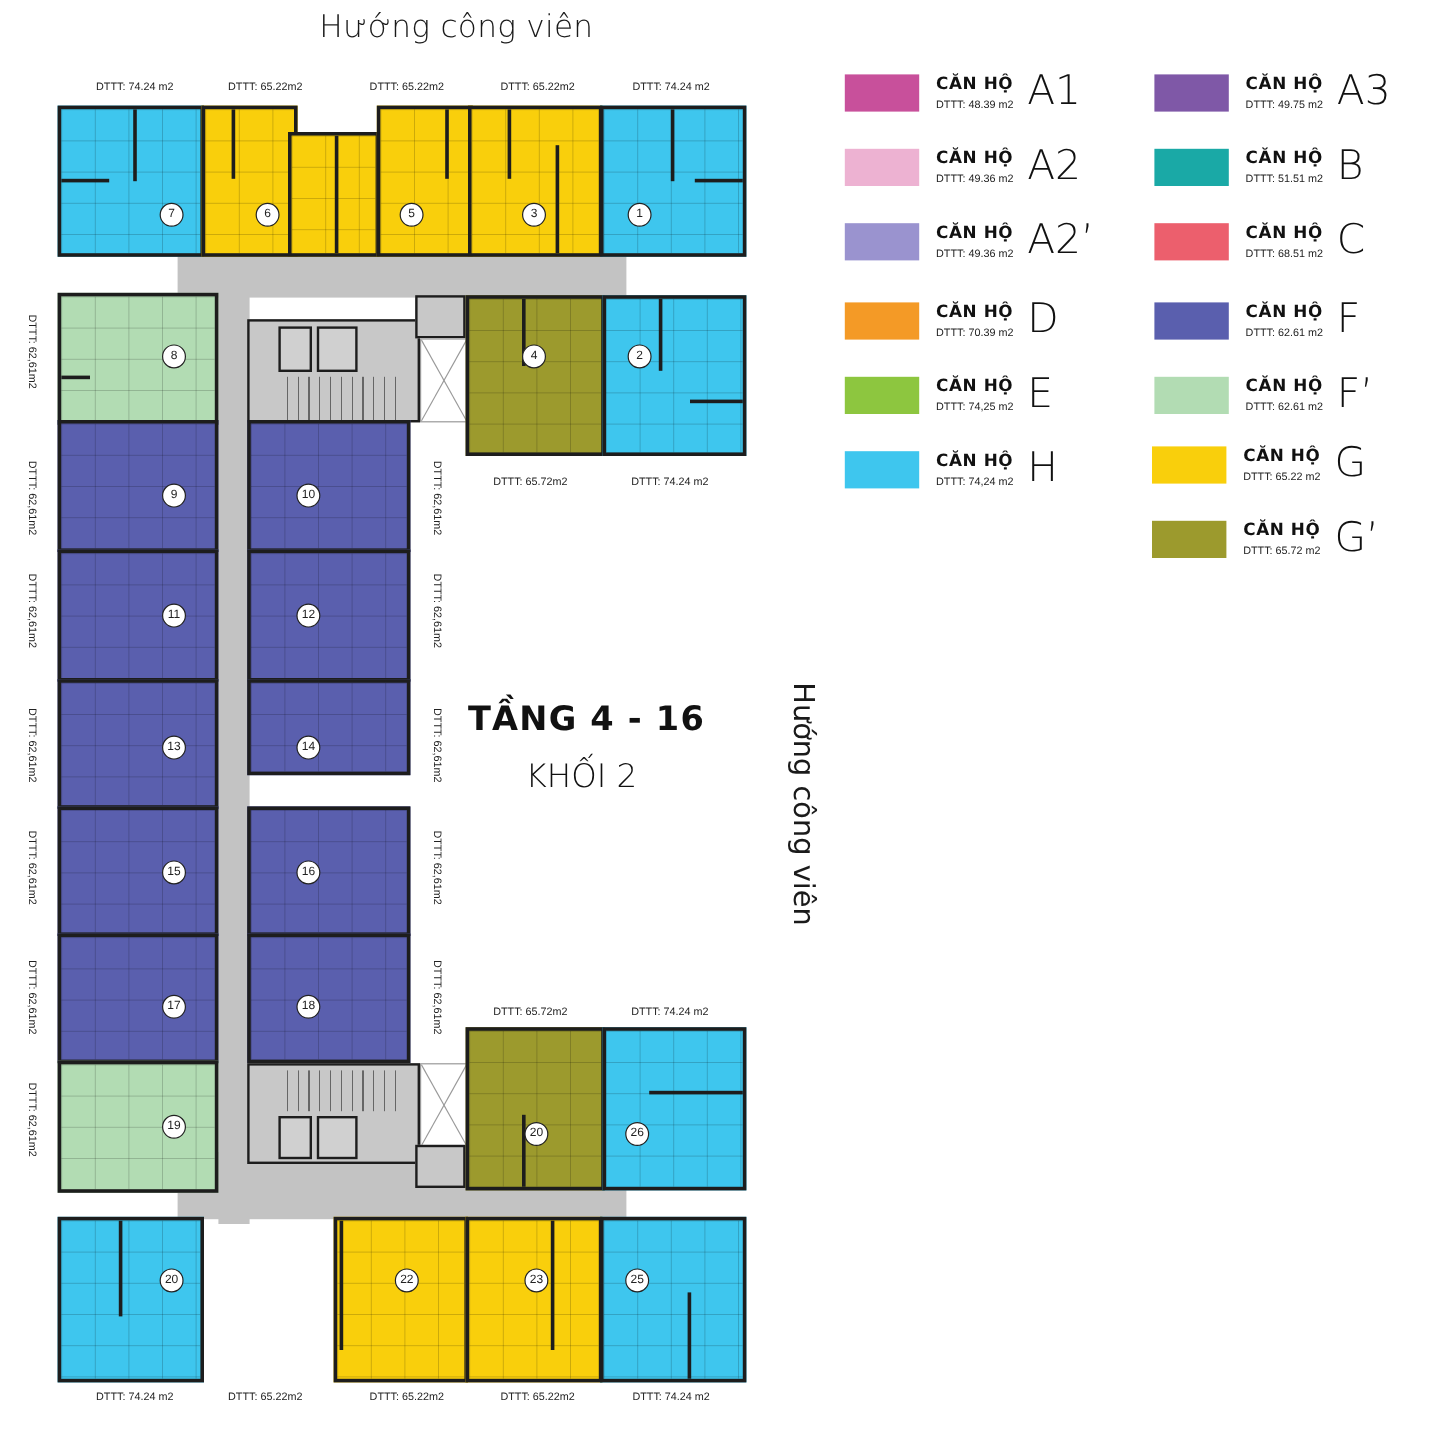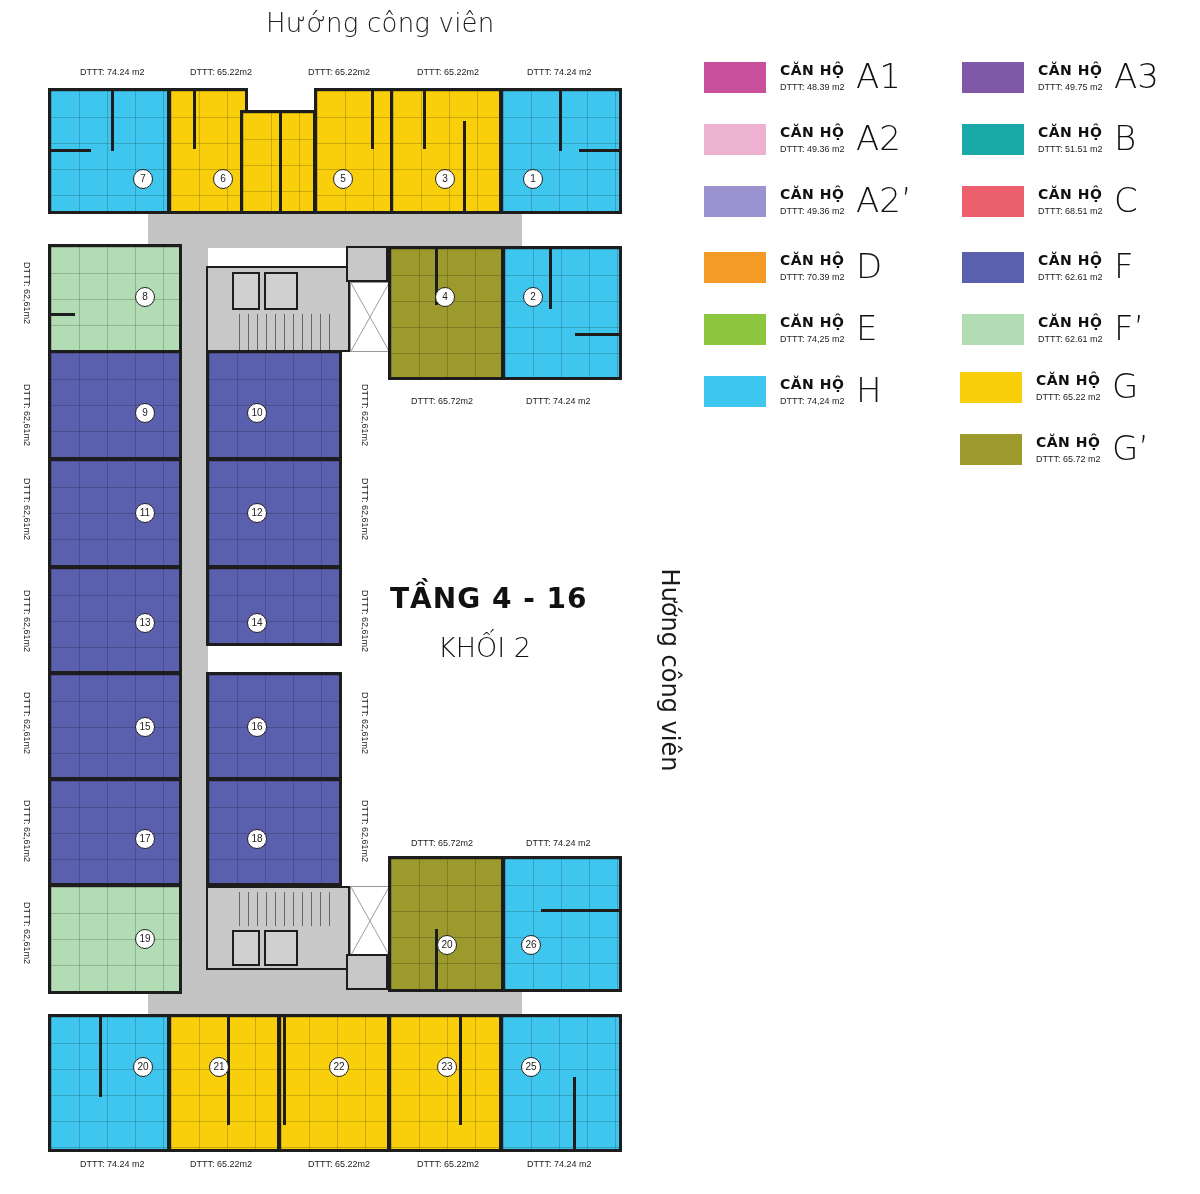--- a/index.html
+++ b/index.html
@@ -207,25 +207,20 @@
     <div class="grid"></div>
     <div class="wall-h" style="left:36px;top:50px;width:84px;"></div>
     <div class="num" style="left:26px;top:86px;">26</div>
   </div>
 
   <div class="abs unit" style="left:48px;top:1014px;width:122px;height:138px;background:#3ec6ee;">
     <div class="grid"></div>
     <div class="wall-v" style="left:48px;top:0;height:80px;"></div>
     <div class="num" style="left:92px;top:50px;">20</div>
   </div>
-  <div class="abs unit" style="left:168px;top:1014px;width:112px;height:138px;background:#f9cf0c;">
-    <div class="grid"></div>
-    <div class="wall-v" style="left:56px;top:0;height:108px;"></div>
-    <div class="num" style="left:48px;top:50px;">21</div>
-  </div>
   <div class="abs unit" style="left:278px;top:1014px;width:112px;height:138px;background:#f9cf0c;">
     <div class="grid"></div>
     <div class="wall-v" style="left:2px;top:0;height:108px;"></div>
     <div class="num" style="left:58px;top:50px;">22</div>
   </div>
   <div class="abs unit" style="left:388px;top:1014px;width:114px;height:138px;background:#f9cf0c;">
     <div class="grid"></div>
     <div class="wall-v" style="left:68px;top:0;height:108px;"></div>
     <div class="num" style="left:56px;top:50px;">23</div>
   </div>

